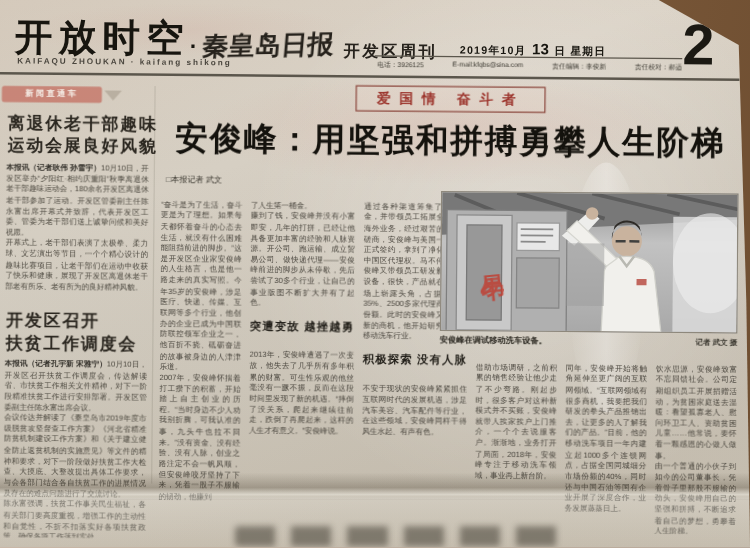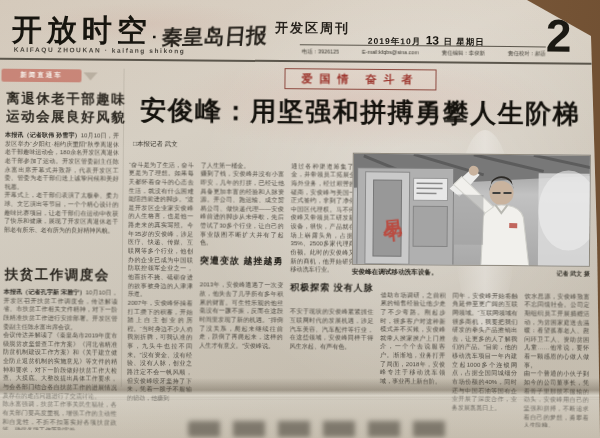--- a/index.html
+++ b/index.html
@@ -21,21 +21,21 @@
   .wash.a{left:150px;top:55px;width:420px;height:95px;background:radial-gradient(ellipse,rgba(206,132,116,.17),transparent 68%);}
   .wash.b{left:20px;top:2px;width:260px;height:44px;background:radial-gradient(ellipse,rgba(200,140,130,.14),transparent 70%);}
   .wash.c{left:455px;top:130px;width:60px;height:200px;background:linear-gradient(90deg,transparent,rgba(255,255,255,.30),transparent);}
   .content{position:absolute;inset:0;transform:rotate(.5deg);transform-origin:40px 20px;}
 
   
   .mast{position:absolute;left:12px;top:10px;display:flex;align-items:flex-end;white-space:nowrap;}
   .mast .t{font-size:30px;font-weight:900;letter-spacing:5px;color:#17150f;}
   .mast .dot{font-size:18px;font-weight:900;color:#17150f;margin:0 4px 4px 0;}
   .mast .pn{font-family:"DejaVu Serif",serif;font-size:21px;font-weight:bold;color:#26221c;transform:skewX(-6deg) rotate(-1.5deg);margin:0 8px 2px 0;filter:blur(.2px);}
-  .mast .ed{font-size:13px;font-weight:700;letter-spacing:2px;color:#26221c;margin-bottom:16px;}
+  .mast .ed{font-size:13px;font-weight:700;letter-spacing:2px;color:#26221c;margin-bottom:3px;}
   .roman{position:absolute;left:14px;top:46px;font-size:6.5px;letter-spacing:1.6px;color:#4a463e;font-weight:700;}
   .dateline{position:absolute;left:368px;top:27px;color:#17150f;font-weight:800;white-space:nowrap;}
   .dateline .dp,.dateline .ds{font-size:8.5px;letter-spacing:1px;}
   .dateline .dd{font-size:12px;letter-spacing:0;}
   .rule-thin{position:absolute;left:300px;top:42px;width:246px;height:1px;background:#5b564c;}
   .inforow{position:absolute;left:302px;top:46px;width:244px;display:flex;justify-content:space-between;font-size:5.4px;color:#3a372f;filter:blur(.25px);white-space:nowrap;}
   .pageno{position:absolute;left:546px;top:8px;font-size:46px;font-weight:900;color:#1b1913;line-height:1;}
   .rule-full{position:absolute;left:0;top:58px;width:592px;height:2px;background:#5b564c;}
 
   
@@ -113,21 +113,21 @@
     <div class="vdiv"></div>
 
     <div class="sb-title sb-t1">
       <span>离退休老干部趣味</span><br>
       <span>运动会展良好风貌</span>
     </div>
     <div class="sb-body sb-b1"><span class="lead">本报讯（记者耿伟 孙雪宇）</span><span>10月10日，开发区举办“夕阳红·相约庆重阳”秋季离退休老干部趣味运动会，180余名开发区离退休老干部参加了运动。开发区管委副主任陈永富出席开幕式并致辞，代表开发区工委、管委为老干部们送上诚挚问候和美好祝愿。
 开幕式上，老干部们表演了太极拳、柔力球、文艺演出等节目，一个个精心设计的趣味比赛项目，让老干部们在运动中收获了快乐和健康，展现了开发区离退休老干部老有所乐、老有所为的良好精神风貌。</span></div>
 
     <div class="sb-title sb-t2">
-      <br>
+      <span>开发区召开</span><br>
       <span>扶贫工作调度会</span>
     </div>
     <div class="sb-body sb-b2"><span class="lead">本报讯（记者孔宇新 宋雅宁）</span><span>10月10日，开发区召开扶贫工作调度会，传达解读省、市扶贫工作相关文件精神，对下一阶段精准扶贫工作进行安排部署。开发区管委副主任陈永富出席会议。
 会议传达并解读了《秦皇岛市2019年度市级脱贫攻坚督查工作方案》《河北省精准防贫机制建设工作方案》和《关于建立健全防止返贫机制的实施意见》等文件的精神和要求，对下一阶段做好扶贫工作大检查、大摸底、大整改提出具体工作要求，与会各部门结合各自扶贫工作的进展情况及存在的难点问题进行了交流讨论。
 陈永富强调，扶贫工作事关民生福祉，各有关部门要高度重视，增强工作的主动性和自觉性，不折不扣落实好各项扶贫政策，确保各项工作落到实处。</span></div>
 
     <div class="badge-wrap">
       <span class="badge">爱国情 奋斗者</span>
     </div>
     <div class="headline">安俊峰：用坚强和拼搏勇攀人生阶梯</div>

